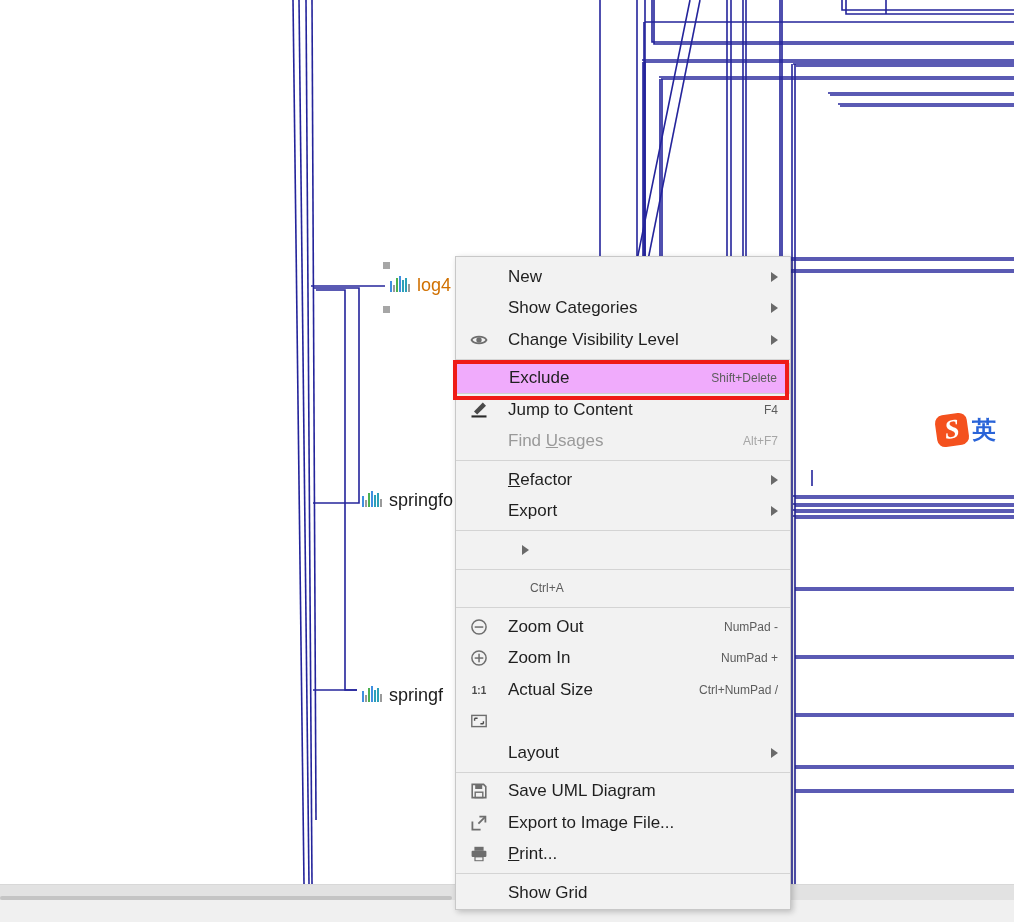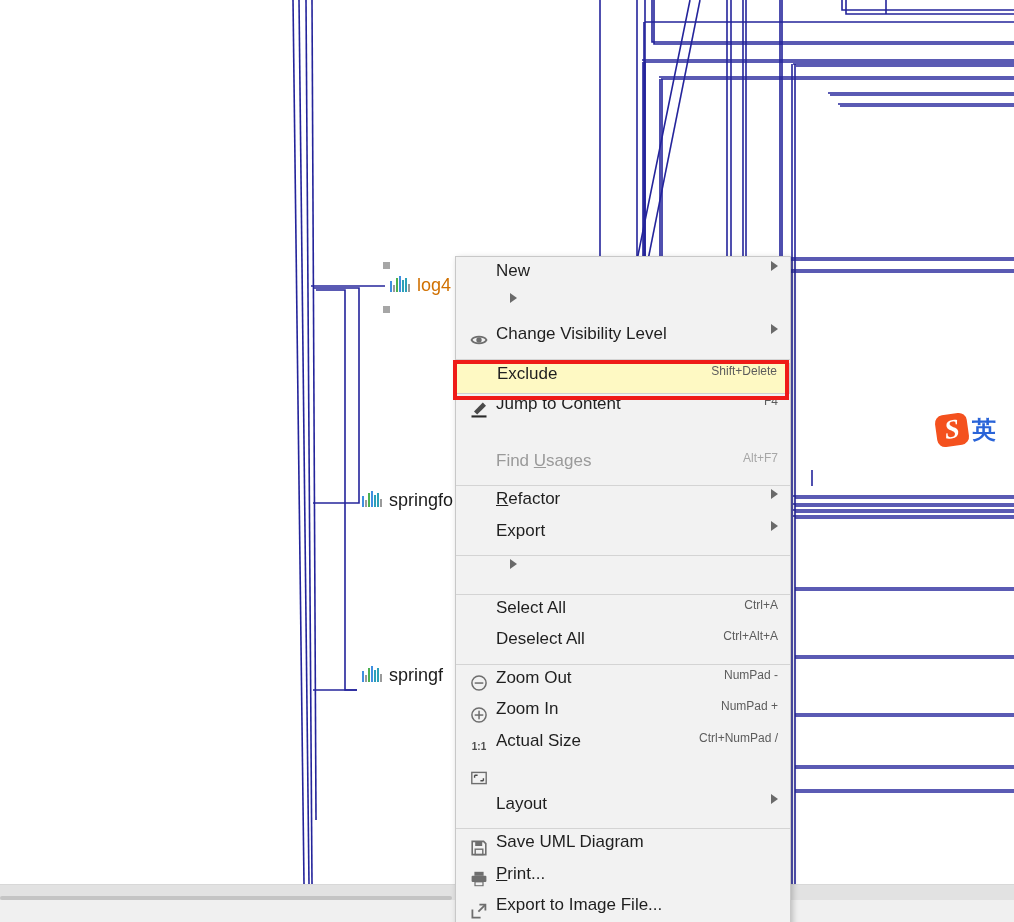--- a/index.html
+++ b/index.html
@@ -137,35 +137,36 @@
     background: #f2f2f2;
     border: 1px solid #c8c8c8;
     box-shadow: 2px 2px 6px rgba(0,0,0,0.22);
     padding: 4px 0 0 0;
     box-sizing: border-box;
     z-index: 50;
   }
   .menu-item {
     position: relative;
     display: flex;
+    align-items: center;
     height: 31.5px;
     padding: 0 12px 0 14px;
     box-sizing: border-box;
     font-size: 17px;
     color: #1f1f1f;
     font-family: "Liberation Sans", sans-serif;
   }
-  .menu-item.disabled { color: #9a9a9a; margin-top: 25px; }
+  .menu-item.disabled { color: #9a9a9a; }
   .mi-icon {
     width: 22px;
     flex: none;
     display: flex;
     align-items: center;
     justify-content: flex-start;
-    margin-right: 4px;
+    margin-right: 16px;
     color: #6e6e6e;
   }
   .mi-label {
     flex: 1 1 auto;
     white-space: nowrap;
     overflow: hidden;
   }
   .mi-label u { text-decoration: underline; }
   .mi-shortcut {
     flex: none;
@@ -299,21 +300,21 @@
       <i style="left:3px;  height:7px;  background:#9a9a9a;"></i>
       <i style="left:6px;  height:14px; background:#4bb050;"></i>
       <i style="left:9px;  height:16px; background:#3f8fe0;"></i>
       <i style="left:12px; height:12px; background:#2ca0b8;"></i>
       <i style="left:15px; height:14px; background:#2ca0b8;"></i>
       <i style="left:18px; height:8px;  background:#9a9a9a;"></i>
     </span>
     <span class="node-label">springfo</span>
   </div>
 
-  <div class="node" style="left:362px; top:666px;">
+  <div class="node" style="left:362px; top:686px;">
     <span class="node-icon">
       <i style="left:0px;  height:11px; background:#3f8fe0;"></i>
       <i style="left:3px;  height:7px;  background:#9a9a9a;"></i>
       <i style="left:6px;  height:14px; background:#4bb050;"></i>
       <i style="left:9px;  height:16px; background:#3f8fe0;"></i>
       <i style="left:12px; height:12px; background:#2ca0b8;"></i>
       <i style="left:15px; height:14px; background:#2ca0b8;"></i>
       <i style="left:18px; height:8px;  background:#9a9a9a;"></i>
     </span>
     <span class="node-label">springf</span>
@@ -333,34 +334,35 @@
 </div>
 
 <div id="context-menu" style="background: rgb(242, 242, 242); border-color: rgb(200, 200, 200);">
     <div class="menu-item">
       <span class="mi-icon"></span>
       <span class="mi-label">New</span>
       <span class="mi-arrow"></span>
     </div>
     <div class="menu-item">
       <span class="mi-icon"></span>
+      <span class="mi-label">Show Categories</span>
       <span class="mi-arrow"></span>
     </div>
     <div class="menu-item">
       <span class="mi-icon">
         <svg class="icon-svg" width="18" height="18" viewBox="0 0 18 18">
           <path d="M1.5 9 C4 4.6 14 4.6 16.5 9 C14 13.4 4 13.4 1.5 9 Z" fill="none" stroke="#6e6e6e" stroke-width="1.7"></path>
           <circle cx="9" cy="9" r="2.7" fill="#6e6e6e"></circle>
         </svg>
       </span>
       <span class="mi-label">Change Visibility Level</span>
       <span class="mi-arrow"></span>
     </div>
     <div class="menu-sep"></div>
-    <div class="menu-item" style="background: #fef9c3; border: 1px solid rgb(208, 208, 208); height: 31.5px; position: relative;">
+    <div class="menu-item" style="background: #f0abfc; border: 1px solid rgb(208, 208, 208); height: 31.5px; position: relative;">
       <span class="mi-icon"></span>
       <span class="mi-label">Exclude</span>
       <span class="mi-shortcut">Shift+Delete</span>
       <div id="highlight-box" style="border-color: rgb(239, 27, 23); top: -4px; left: -4px; width: 336px; height: 40px;"></div>
     </div>
     <div class="menu-item">
       <span class="mi-icon">
         <svg class="icon-svg" width="18" height="18" viewBox="0 0 18 18">
           <path d="M12.8 1.6 L16 4.8 L7.2 13.6 L4 10.4 Z" fill="#4a4a4a"></path>
           <rect x="1.5" y="14.4" width="15" height="2.1" fill="#2a2a2a"></rect>
@@ -386,27 +388,21 @@
       <span class="mi-arrow"></span>
     </div>
     <div class="menu-sep"></div>
     <div class="menu-item">
       <span class="mi-icon"></span>
       <span class="mi-arrow"></span>
     </div>
     <div class="menu-sep"></div>
     <div class="menu-item">
       <span class="mi-icon"></span>
-      <span class="mi-label">Select All</span>
       <span class="mi-shortcut">Ctrl+A</span>
-    </div>
-    <div class="menu-item">
-      <span class="mi-icon"></span>
-      <span class="mi-label">Deselect All</span>
-      <span class="mi-shortcut">Ctrl+Alt+A</span>
     </div>
     <div class="menu-sep"></div>
     <div class="menu-item">
       <span class="mi-icon">
         <svg class="icon-svg" width="18" height="18" viewBox="0 0 18 18">
           <circle cx="9" cy="9" r="7.1" fill="none" stroke="#6e6e6e" stroke-width="1.5"></circle>
           <rect x="4.7" y="8.3" width="8.6" height="1.5" fill="#6e6e6e"></rect>
         </svg>
       </span>
       <span class="mi-label">Zoom Out</span>
@@ -449,40 +445,40 @@
     <div class="menu-sep"></div>
     <div class="menu-item">
       <span class="mi-icon">
         <svg class="icon-svg" width="18" height="18" viewBox="0 0 18 18">
           <path d="M2.2 2.4 h11.4 l2.2 2.2 v11 h-13.6 Z" fill="none" stroke="#6e6e6e" stroke-width="1.6"></path>
           <rect x="5.2" y="2.6" width="7" height="4.4" fill="#6e6e6e"></rect>
           <rect x="5.2" y="10.2" width="7.6" height="5.4" fill="none" stroke="#6e6e6e" stroke-width="1.4"></rect>
         </svg>
       </span>
       <span class="mi-label">Save UML Diagram</span>
+    </div>
+    <div class="menu-item">
+      <span class="mi-icon">
+        <svg class="icon-svg" width="18" height="18" viewBox="0 0 18 18">
+          <path d="M9.4 2.6 h6 v6" fill="none" stroke="#6e6e6e" stroke-width="1.8"></path>
+          <path d="M15.4 2.6 L8.4 9.6" fill="none" stroke="#6e6e6e" stroke-width="1.8"></path>
+          <path d="M2.4 7.4 v8.2 h8.2" fill="none" stroke="#6e6e6e" stroke-width="1.8"></path>
+        </svg>
+      </span>
+      <span class="mi-label">Export to Image File...</span>
     </div>
     <div class="menu-item">
       <span class="mi-icon">
         <svg class="icon-svg" width="18" height="18" viewBox="0 0 18 18">
           <rect x="4.4" y="1.8" width="9.2" height="4" fill="#6e6e6e"></rect>
           <rect x="1.6" y="5.8" width="14.8" height="6.2" rx="1" fill="#6e6e6e"></rect>
           <rect x="4.4" y="11.2" width="9.2" height="5" fill="#6e6e6e"></rect>
           <rect x="5.6" y="12.4" width="6.8" height="2.8" fill="#f2f2f2"></rect>
         </svg>
       </span>
       <span class="mi-label"><u>P</u>rint...</span>
     </div>
-    <div class="menu-item">
-      <span class="mi-icon">
-        <svg class="icon-svg" width="18" height="18" viewBox="0 0 18 18">
-          <path d="M9.4 2.6 h6 v6" fill="none" stroke="#6e6e6e" stroke-width="1.8"></path>
-          <path d="M15.4 2.6 L8.4 9.6" fill="none" stroke="#6e6e6e" stroke-width="1.8"></path>
-          <path d="M2.4 7.4 v8.2 h8.2" fill="none" stroke="#6e6e6e" stroke-width="1.8"></path>
-        </svg>
-      </span>
-      <span class="mi-label">Export to Image File...</span>
-    </div>
     <div class="menu-sep"></div>
     <div class="menu-item">
       <span class="mi-icon"></span>
       <span class="mi-label">Show Grid</span>
     </div>
   </div>
 
 </body></html>

